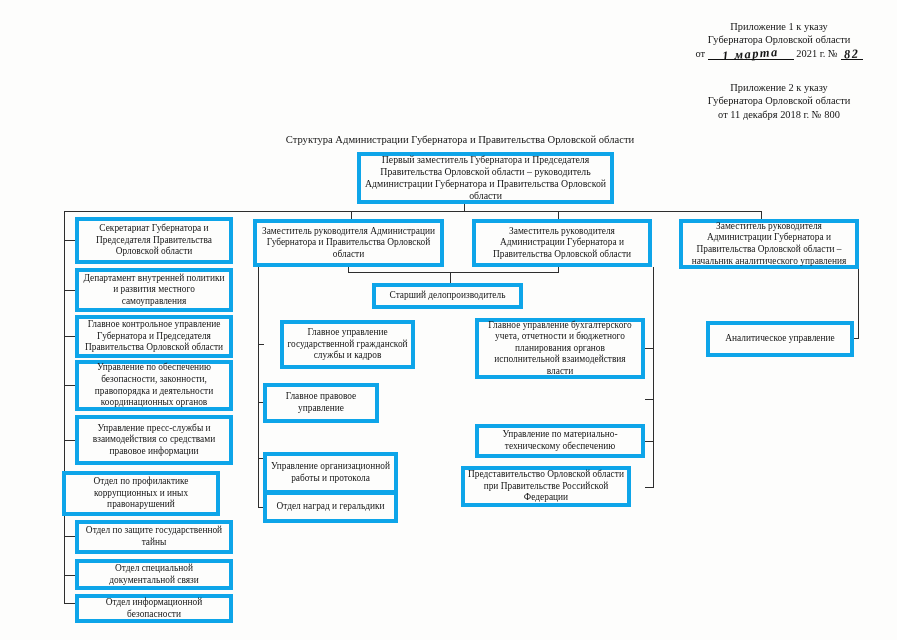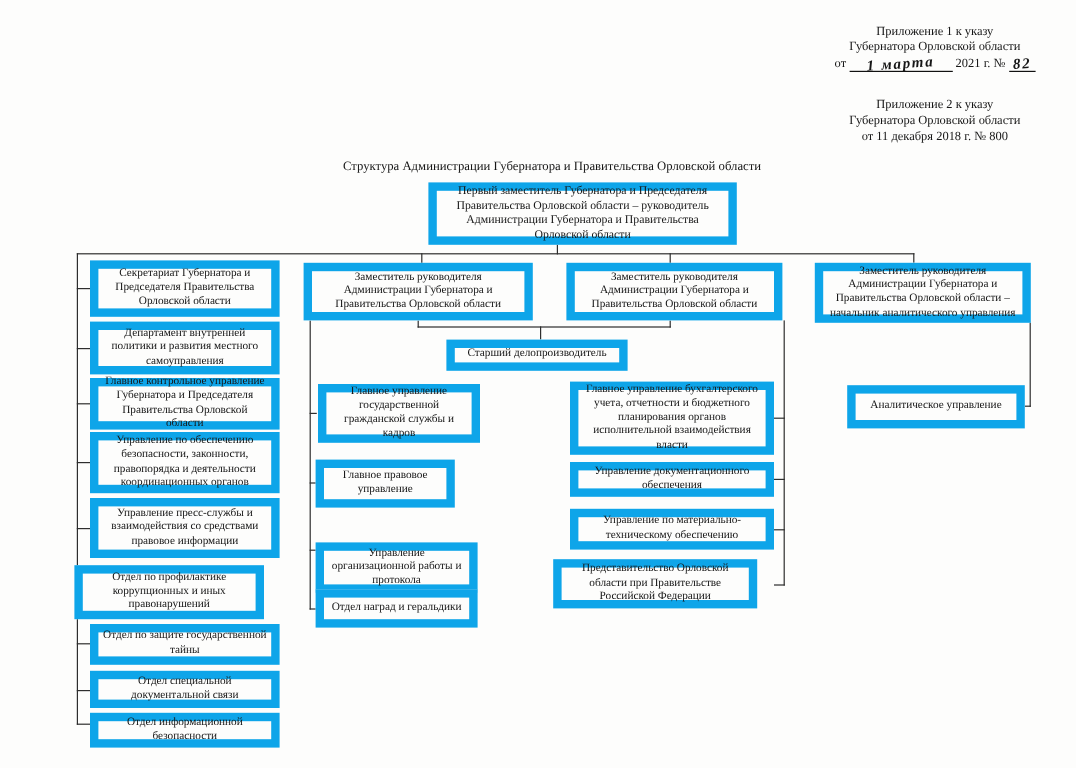--- a/index.html
+++ b/index.html
@@ -7,21 +7,21 @@
   #page{
     position:relative;
     width:897px;height:640px;
     background:#fdfdfc;
     font-family:"Liberation Serif","DejaVu Serif",serif;
     color:#161616;
     overflow:hidden;
   }
   .node{
     position:absolute;
-    border:7px solid #0ea5e9;
+    border:4px solid #0ea5e9;
     background:#fdfdfc;
     display:flex;align-items:center;justify-content:center;
     text-align:center;
     box-sizing:border-box;
     padding:2px 3px;
     font-size:9.4px;line-height:11.6px;
     z-index:2;
   }
   .head-node{font-size:9.8px;line-height:12px;}
   .vl,.hl{position:absolute;background:#2e2e2e;z-index:1;}
@@ -121,27 +121,26 @@
   <div class="node" style="left:75px;top:315px;width:158px;height:43px">Главное контрольное управление Губернатора и Председателя Правительства Орловской области</div>
   <div class="node" style="left:75px;top:360px;width:158px;height:51px">Управление по обеспечению безопасности, законности, правопорядка и деятельности координационных органов</div>
   <div class="node" style="left:75px;top:415px;width:158px;height:50px">Управление пресс-службы и взаимодействия со средствами правовое информации</div>
   <div class="node" style="left:62px;top:471px;width:158px;height:45px">Отдел по профилактике коррупционных и иных правонарушений</div>
   <div class="node" style="left:75px;top:520px;width:158px;height:34px">Отдел по защите государственной тайны</div>
   <div class="node" style="left:75px;top:559px;width:158px;height:31px">Отдел специальной документальной связи</div>
   <div class="node" style="left:75px;top:594px;width:158px;height:29px">Отдел информационной безопасности</div>
 
   <div class="node" style="left:253px;top:219px;width:191px;height:48px">Заместитель руководителя Администрации Губернатора и Правительства Орловской области</div>
   <div class="node" style="left:372px;top:283px;width:151px;height:26px">Старший делопроизводитель</div>
-  <div class="node" style="left:265px;top:320px;width:135px;height:49px">Главное управление государственной гражданской службы и кадров</div>
+  <div class="node" style="left:280px;top:320px;width:135px;height:49px">Главное управление государственной гражданской службы и кадров</div>
   <div class="node" style="left:263px;top:383px;width:116px;height:40px">Главное правовое управление</div>
   <div class="node" style="left:263px;top:452px;width:135px;height:42px">Управление организационной работы и протокола</div>
   <div class="node" style="left:263px;top:491px;width:135px;height:32px">Отдел наград и геральдики</div>
 
   <div class="node" style="left:472px;top:219px;width:180px;height:48px">Заместитель руководителя Администрации Губернатора и Правительства Орловской области</div>
   <div class="node" style="left:475px;top:318px;width:170px;height:61px">Главное управление бухгалтерского учета, отчетности и бюджетного планирования органов исполнительной взаимодействия власти</div>
-  <div class="node" style="left:475px;top:385px;width:170px;height:29px">Управление документационного обеспечения</div>
   <div class="node" style="left:475px;top:424px;width:170px;height:34px">Управление по материально-техническому обеспечению</div>
   <div class="node" style="left:461px;top:466px;width:170px;height:41px">Представительство Орловской области при Правительстве Российской Федерации</div>
 
   <div class="node" style="left:679px;top:219px;width:180px;height:50px">Заместитель руководителя Администрации Губернатора и Правительства Орловской области – начальник аналитического управления</div>
   <div class="node" style="left:706px;top:321px;width:148px;height:36px">Аналитическое управление</div>
 
 </div>
 
 </body></html>

